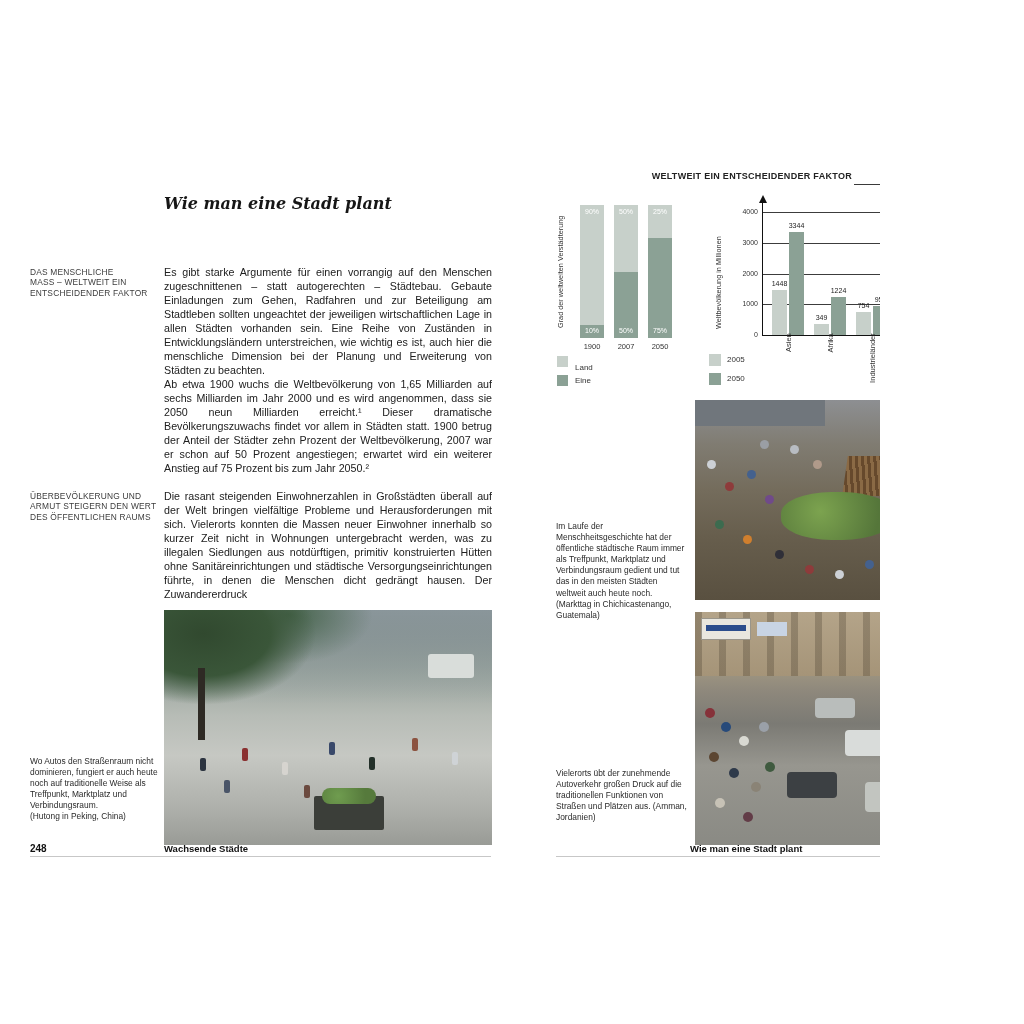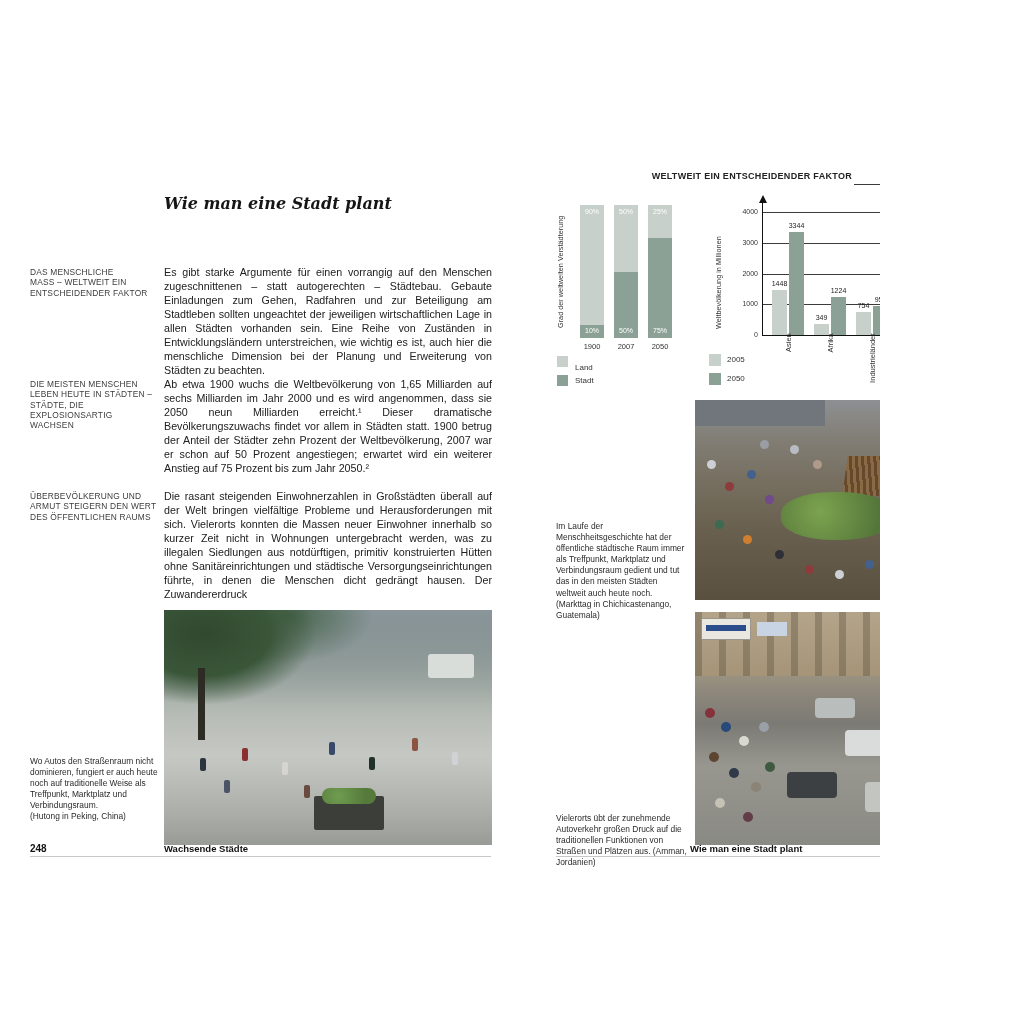--- a/index.html
+++ b/index.html
@@ -11,21 +11,21 @@
               font-style:italic;font-weight:700;font-size:16px;color:#161616;}
   .note{position:absolute;left:30px;width:132px;font-size:8.4px;line-height:1.22;letter-spacing:.2px;
         color:#3c3c3c;white-space:pre-line;}
   #note1{top:267px}#note2{top:379px}#note3{top:491px}
   .para{position:absolute;left:164px;width:328px;font-size:10.7px;line-height:14px;text-align:justify;color:#202020;}
   #para1{top:265px}#para2{top:377px}#para3{top:489px}
   .caption{position:absolute;font-size:8.4px;line-height:1.32;color:#2a2a2a;white-space:pre-line;}
   #cap-left{left:30px;top:756px;width:128px;}
   #cap-charts{left:556px;top:404px;width:132px;}
   #cap-market{left:556px;top:521px;width:132px;}
-  #cap-traffic{left:556px;top:768px;width:136px;margin-top:45px;}
+  #cap-traffic{left:556px;top:768px;width:136px;}
   .folio{position:absolute;top:843px;font-size:10px;font-weight:700;color:#111;}
   #folio-left{left:30px}
   #footer-title-left{position:absolute;left:164px;top:843px;font-size:9.5px;font-weight:700;color:#111;}
   #footer-title-right{position:absolute;left:690px;top:843px;font-size:9.5px;font-weight:700;color:#111;}
   #folio-right{left:977px}
   .footer-rule{position:absolute;top:856px;height:1px;background:#c7c7c7;}
   #frule-left{left:30px;width:461px}
   #frule-right{left:556px;width:440px}
   .chart{position:absolute;}
   #chart1{left:556px;top:200px;width:160px;height:200px;}
@@ -50,24 +50,20 @@
   <div class="running-head">WELTWEIT EIN ENTSCHEIDENDER FAKTOR</div>
   <div class="head-rule"></div>
 
   <div class="book-title">Wie man eine Stadt plant</div>
 
   <div class="note" id="note1">DAS MENSCHLICHE
 MASS – WELTWEIT EIN
 ENTSCHEIDENDER FAKTOR</div>
   <div class="para" id="para1">Es gibt starke Argumente für einen vorrangig auf den Menschen zugeschnittenen – statt autogerechten – Städtebau. Gebaute Einladungen zum Gehen, Radfahren und zur Beteiligung am Stadtleben sollten ungeachtet der jeweiligen wirtschaftlichen Lage in allen Städten vorhanden sein. Eine Reihe von Zuständen in Entwicklungsländern unterstreichen, wie wichtig es ist, auch hier die menschliche Dimension bei der Planung und Erweiterung von Städten zu beachten.</div>
 
-  <div class="note" id="note2">DIE MEISTEN MENSCHEN
-LEBEN HEUTE IN STÄDTEN –
-STÄDTE, DIE EXPLOSIONSARTIG
-WACHSEN</div>
   <div class="para" id="para2">Ab etwa 1900 wuchs die Weltbevölkerung von 1,65 Milliarden auf sechs Milliarden im Jahr 2000 und es wird angenommen, dass sie 2050 neun Milliarden erreicht.¹ Dieser dramatische Bevölkerungszuwachs findet vor allem in Städten statt. 1900 betrug der Anteil der Städter zehn Prozent der Weltbevölkerung, 2007 war er schon auf 50 Prozent angestiegen; erwartet wird ein weiterer Anstieg auf 75 Prozent bis zum Jahr 2050.²</div>
 
   <div class="note" id="note3">ÜBERBEVÖLKERUNG UND
 ARMUT STEIGERN DEN WERT
 DES ÖFFENTLICHEN RAUMS</div>
   <div class="para" id="para3">Die rasant steigenden Einwohnerzahlen in Großstädten überall auf der Welt bringen vielfältige Probleme und Herausforderungen mit sich. Vielerorts konnten die Massen neuer Einwohner innerhalb so kurzer Zeit nicht in Wohnungen untergebracht werden, was zu illegalen Siedlungen aus notdürftigen, primitiv konstruierten Hütten ohne Sanitäreinrichtungen und städtische Versorgungseinrichtungen führte, in denen die Menschen dicht gedrängt hausen. Der Zuwandererdruck</div>
 
   <div class="photo" id="photo-left">
       <div style="position: absolute; left: 34px; top: 58px; width: 7px; height: 72px; background: rgb(46, 42, 36);"></div>
       <div style="position: absolute; right: 18px; top: 44px; width: 46px; height: 24px; background: rgb(217, 221, 218); border-radius: 3px;"></div>
@@ -100,21 +96,21 @@
       <div style="position: absolute; left: 58px; top: 127px; width: 24px; text-align: center; font-size: 7px; color: rgb(255, 255, 255);">50%</div>
       <div style="position: absolute; left: 55px; top: 142px; width: 30px; text-align: center; font-size: 7.5px; color: rgb(51, 51, 51);">2007</div>
       <div style="position: absolute; left: 92px; top: 5px; width: 24px; height: 33.25px; background: rgb(199, 208, 202);"></div>
       <div style="position: absolute; left: 92px; top: 38.25px; width: 24px; height: 99.75px; background: rgb(139, 161, 149);"></div>
       <div style="position: absolute; left: 92px; top: 8px; width: 24px; text-align: center; font-size: 7px; color: rgb(255, 255, 255);">25%</div>
       <div style="position: absolute; left: 92px; top: 127px; width: 24px; text-align: center; font-size: 7px; color: rgb(255, 255, 255);">75%</div>
       <div style="position: absolute; left: 89px; top: 142px; width: 30px; text-align: center; font-size: 7.5px; color: rgb(51, 51, 51);">2050</div>
       <div style="position: absolute; left: 1px; top: 156px; width: 11px; height: 11px; background: rgb(199, 208, 202);"></div>
       <div style="position: absolute; left: 19px; top: 163px; font-size: 8px; color: rgb(51, 51, 51);">Land</div>
       <div style="position: absolute; left: 1px; top: 175px; width: 11px; height: 11px; background: rgb(139, 161, 149);"></div>
-      <div style="position: absolute; left: 19px; top: 176px; font-size: 8px; color: rgb(51, 51, 51);">Stadt</div>
+      <div style="position: absolute; left: 19px; top: 176px; font-size: 8px; color: rgb(51, 51, 51);">Eine</div>
     </div>
   <div class="chart" id="chart2">
       <div style="position: absolute; left: 32px; top: 136px; width: 26px; text-align: right; font-size: 7px; color: rgb(51, 51, 51);">0</div>
       <div style="position: absolute; left: 62px; top: 109.25px; width: 223px; height: 1px; background: rgb(60, 60, 60);"></div>
       <div style="position: absolute; left: 32px; top: 105.25px; width: 26px; text-align: right; font-size: 7px; color: rgb(51, 51, 51);">1000</div>
       <div style="position: absolute; left: 62px; top: 78.5px; width: 223px; height: 1px; background: rgb(60, 60, 60);"></div>
       <div style="position: absolute; left: 32px; top: 74.5px; width: 26px; text-align: right; font-size: 7px; color: rgb(51, 51, 51);">2000</div>
       <div style="position: absolute; left: 62px; top: 47.75px; width: 223px; height: 1px; background: rgb(60, 60, 60);"></div>
       <div style="position: absolute; left: 32px; top: 43.75px; width: 26px; text-align: right; font-size: 7px; color: rgb(51, 51, 51);">3000</div>
       <div style="position: absolute; left: 62px; top: 17px; width: 223px; height: 1px; background: rgb(60, 60, 60);"></div>

